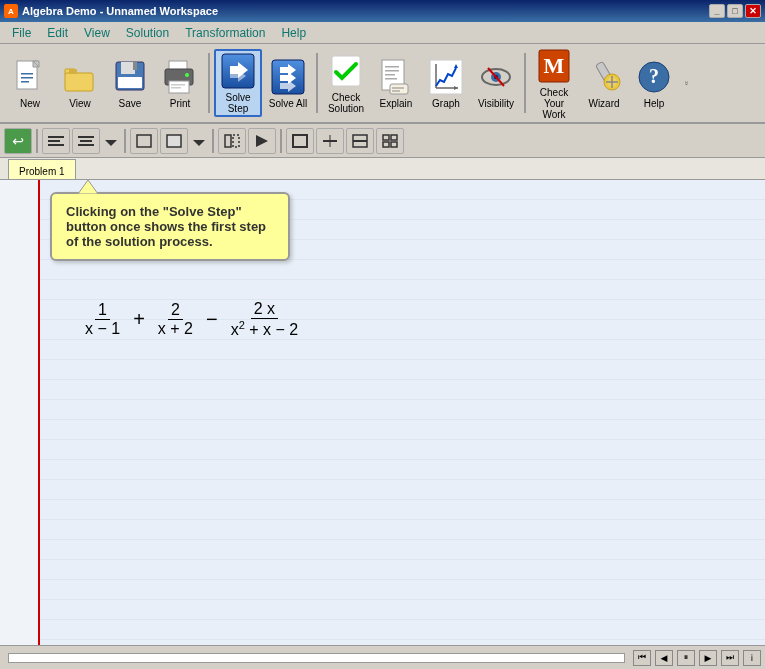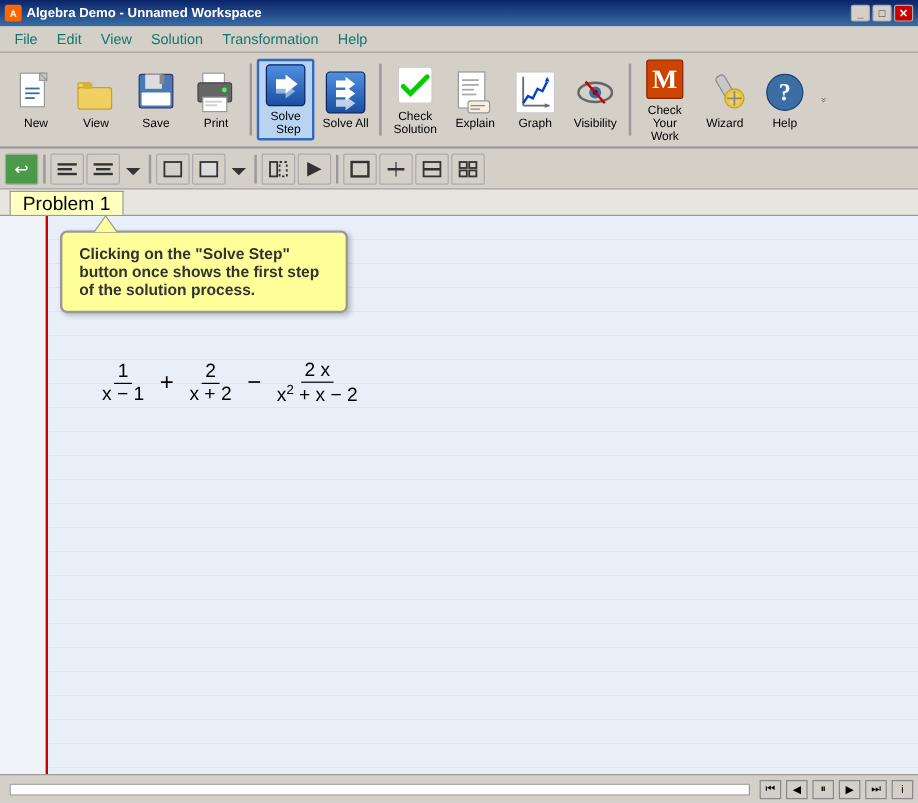--- a/index.html
+++ b/index.html
@@ -133,25 +133,25 @@
       display: flex;
       align-items: flex-end;
       padding-left: 8px;
       border-bottom: 1px solid #999;
     }
     .tab {
       background: #ffffc0;
       border: 1px solid #999;
       border-bottom: none;
       padding: 2px 10px;
-      font-size: 16px;
+      font-size: 10px;
       cursor: pointer;
       height: 20px;
       display: flex;
-      align-items: flex-start;
+      align-items: flex-end;
     }
 
     
     .workspace {
       background: #f0f4f8;
       height: calc(669px - 22px - 22px - 80px - 34px - 22px - 24px);
       overflow: hidden;
       position: relative;
       display: flex;
     }
@@ -341,21 +341,21 @@
           <linearGradient id="blueGrad" x1="0%" y1="0%" x2="0%" y2="100%">
             <stop offset="0%" style="stop-color:#5090e0"></stop>
             <stop offset="100%" style="stop-color:#1a4fa0"></stop>
           </linearGradient>
         </defs>
         <rect x="2" y="2" width="32" height="34" rx="3" fill="url(#blueGrad)" stroke="#0a2060" stroke-width="1"></rect>
         <polygon points="18,10 28,18 18,26 18,22 10,22 10,14 18,14" fill="white"></polygon>
         <polygon points="18,18 26,24 18,30 18,26 10,26 10,20 18,20" fill="rgba(255,255,255,0.5)"></polygon>
       </svg>
     </div>
-    <span class="btn-label" style="white-space: pre-line; ">Solve
+    <span class="btn-label" style="white-space: pre-line; text-align:center;">Solve
 Step</span>
   </div>
 
   <div class="toolbar-btn">
     <div class="btn-icon">
       <svg width="36" height="38" viewBox="0 0 36 38">
         <defs>
           <linearGradient id="blueGrad2" x1="0%" y1="0%" x2="0%" y2="100%">
             <stop offset="0%" style="stop-color:#5090e0"></stop>
             <stop offset="100%" style="stop-color:#1a4fa0"></stop>

